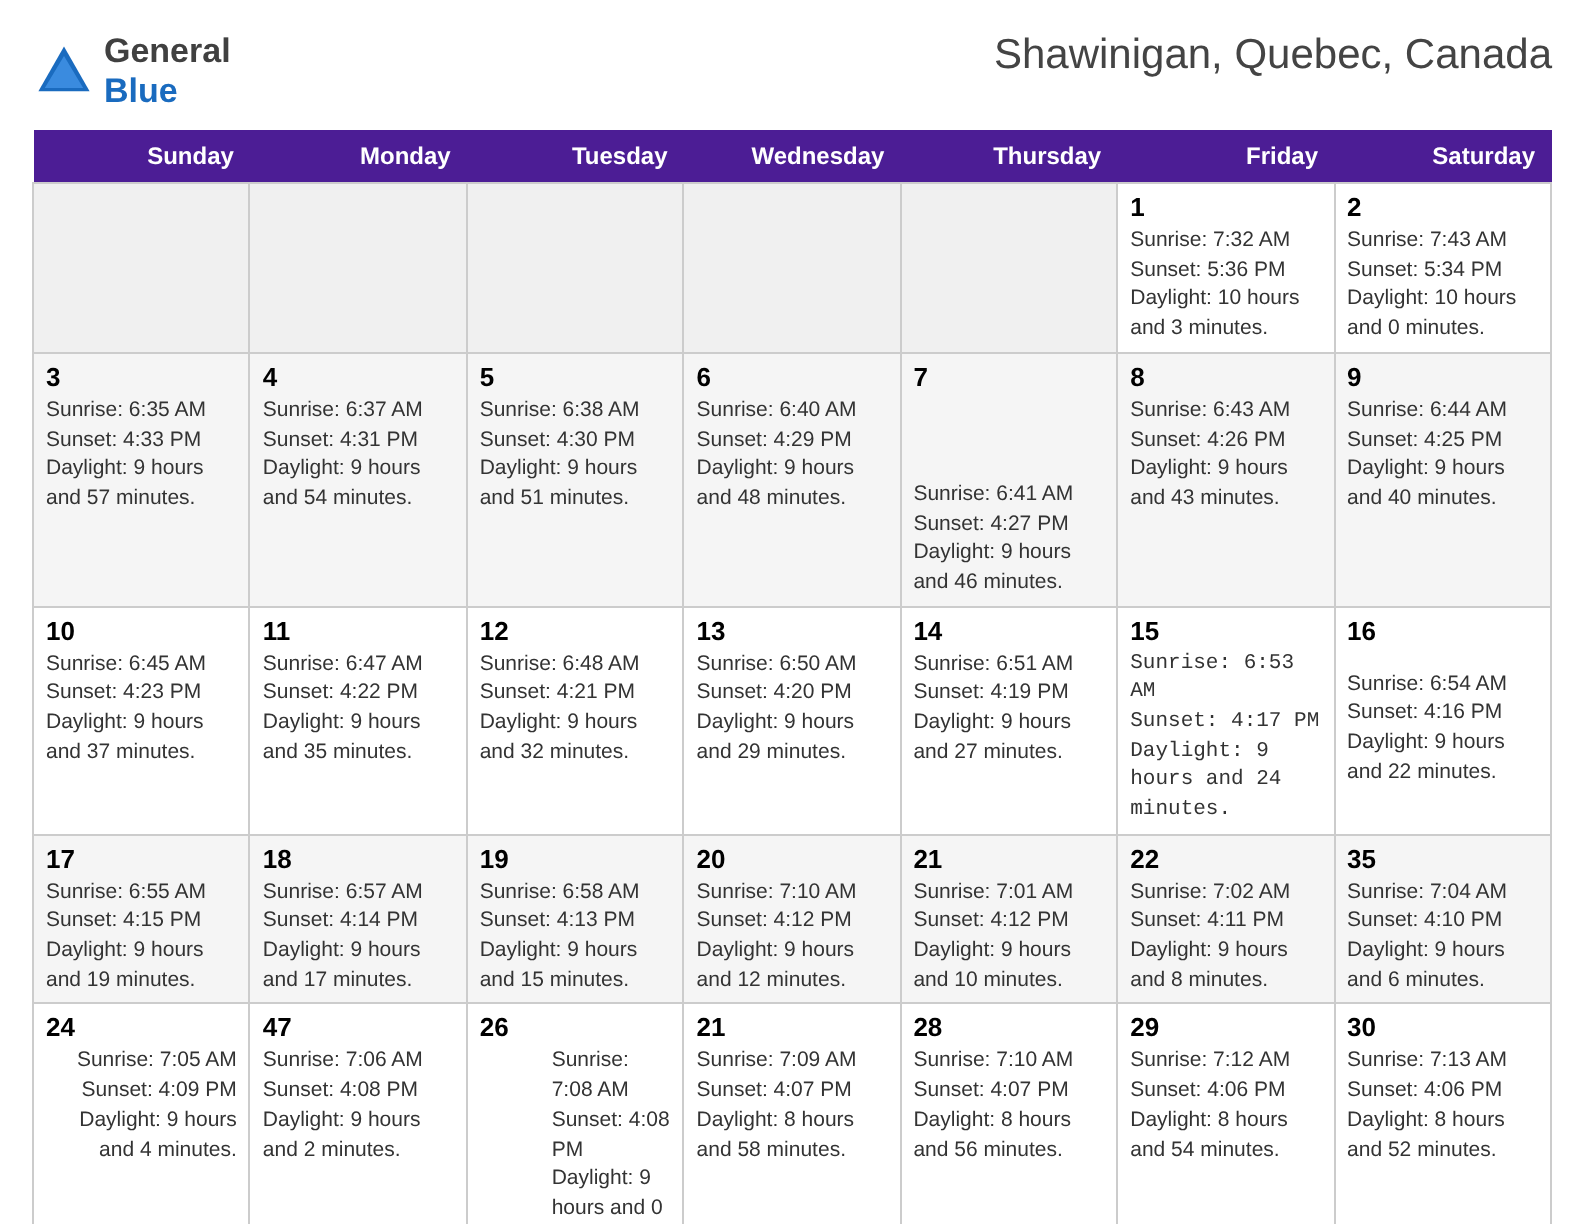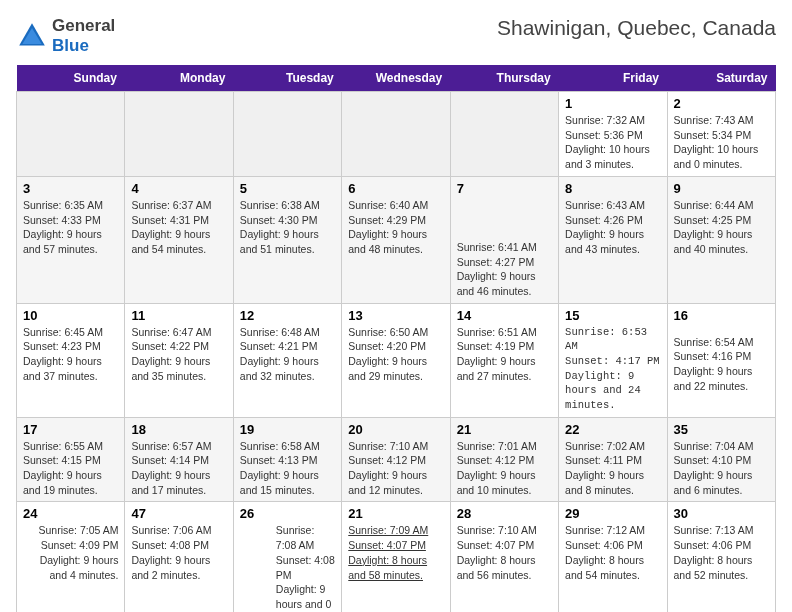--- a/index.html
+++ b/index.html
@@ -284,21 +284,21 @@
 Daylight: 9 hours and 2 minutes.</div>
         </td>
         <td>
           <span class="day-num">26</span>
           <div class="day-info" style="white-space: pre-line; margin-left: 36px;">Sunrise: 7:08 AM
 Sunset: 4:08 PM
 Daylight: 9 hours and 0 minutes.</div>
         </td>
         <td>
           <span class="day-num">21</span>
-          <div class="day-info" style="white-space: pre-line; text-decoration: underline;">Sunrise: 7:09 AM
+          <div class="day-info" style="white-space: pre-line;">Sunrise: 7:09 AM
 Sunset: 4:07 PM
 Daylight: 8 hours and 58 minutes.</div>
         </td>
         <td>
           <span class="day-num">28</span>
           <div class="day-info" style="white-space: pre-line;">Sunrise: 7:10 AM
 Sunset: 4:07 PM
 Daylight: 8 hours and 56 minutes.</div>
         </td>
         <td>

